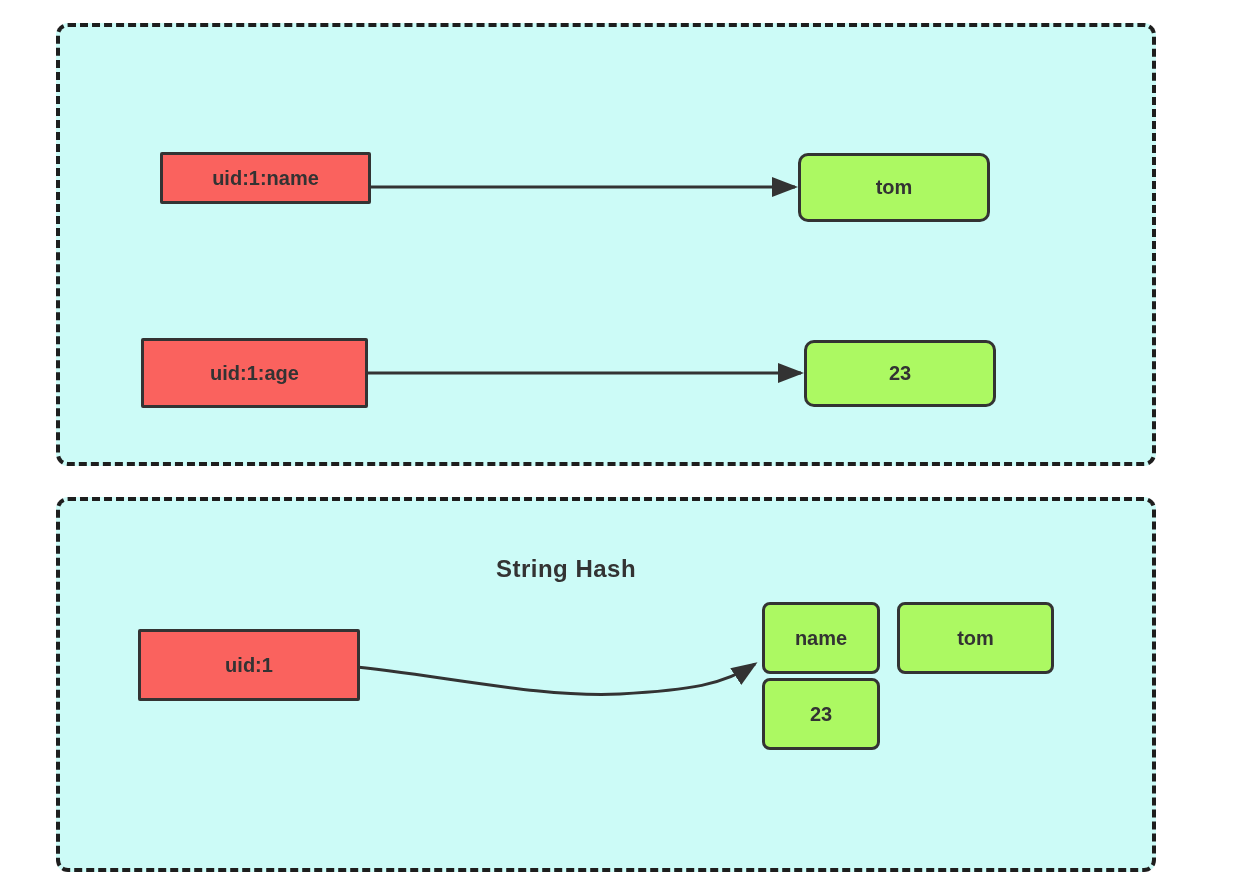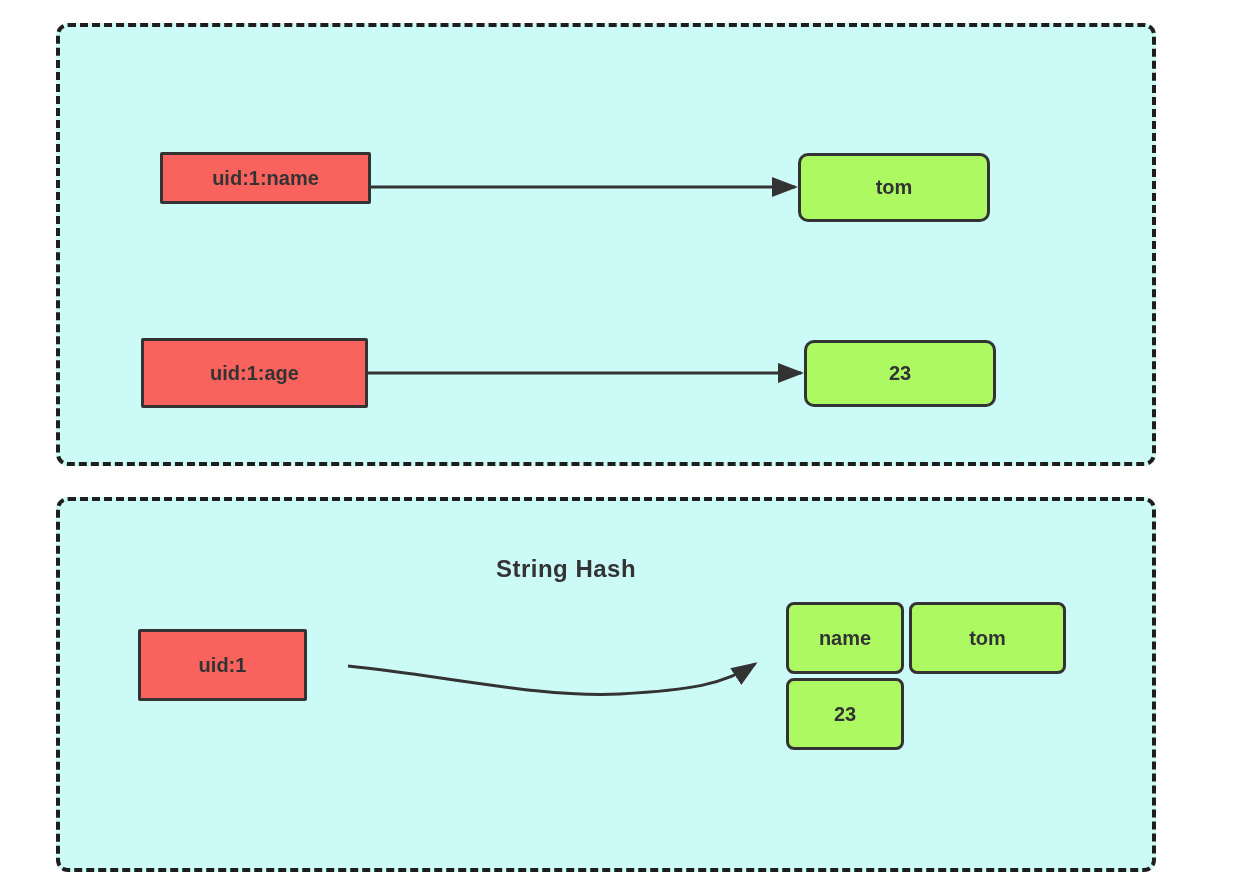--- a/index.html
+++ b/index.html
@@ -25,22 +25,21 @@
     border:3px solid var(--box-border,#333333);box-sizing:border-box;
   }
   .key{background:var(--key-fill,#fa625e);border-radius:2px;}
   .value{background:var(--value-fill,#acf962);border-radius:10px;}
   .layer{position:absolute;left:0;top:0;pointer-events:none;}
   .shaft{stroke:var(--arrow,#333333);stroke-width:3;fill:none;}
   .ah{fill:var(--arrow,#333333);stroke:none;}
   .hash-grid{
     position:absolute;display:grid;
     grid-template-columns:118px 157px;grid-template-rows:72px 72px;
-    gap:4px 5px;
-    margin-left:24px;
+    gap:4px 17px;
   }
   .cell{
     display:flex;align-items:center;justify-content:center;
     font-weight:bold;font-size:20px;color:var(--text,#333333);
     background:var(--value-fill,#acf962);
     border:3px solid var(--box-border,#333333);
     border-radius:8px;box-sizing:border-box;
   }
 </style>
 </head>
@@ -76,21 +75,21 @@
       <defs>
         <marker id="ah2" markerWidth="26" markerHeight="20" refX="23" refY="10" orient="auto" markerUnits="userSpaceOnUse">
           <path class="ah" d="M0,0 L26,10 L0,20 Z"></path>
         </marker>
       </defs>
       <path class="shaft" d="M288,165 C380,174 480,197 560,193 C630,189 663,184 695,163" marker-end="url(#ah2)"></path>
     </svg>
 
     <div class="panel-title" style="left:306px;top:54px;width:400px;">String Hash</div>
 
-    <div class="node key" style="left:78px;top:128px;width:169px;height:72px;">uid:1</div>
+    <div class="node key" style="left:78px;top:128px;width:222px;height:72px;">uid:1</div>
 
     <div class="hash-grid" style="left:702px;top:101px;">
       <div class="cell">name</div>
       <div class="cell">tom</div>
       <div class="cell">23</div>
     </div>
   </section>
 
 </div>
 

